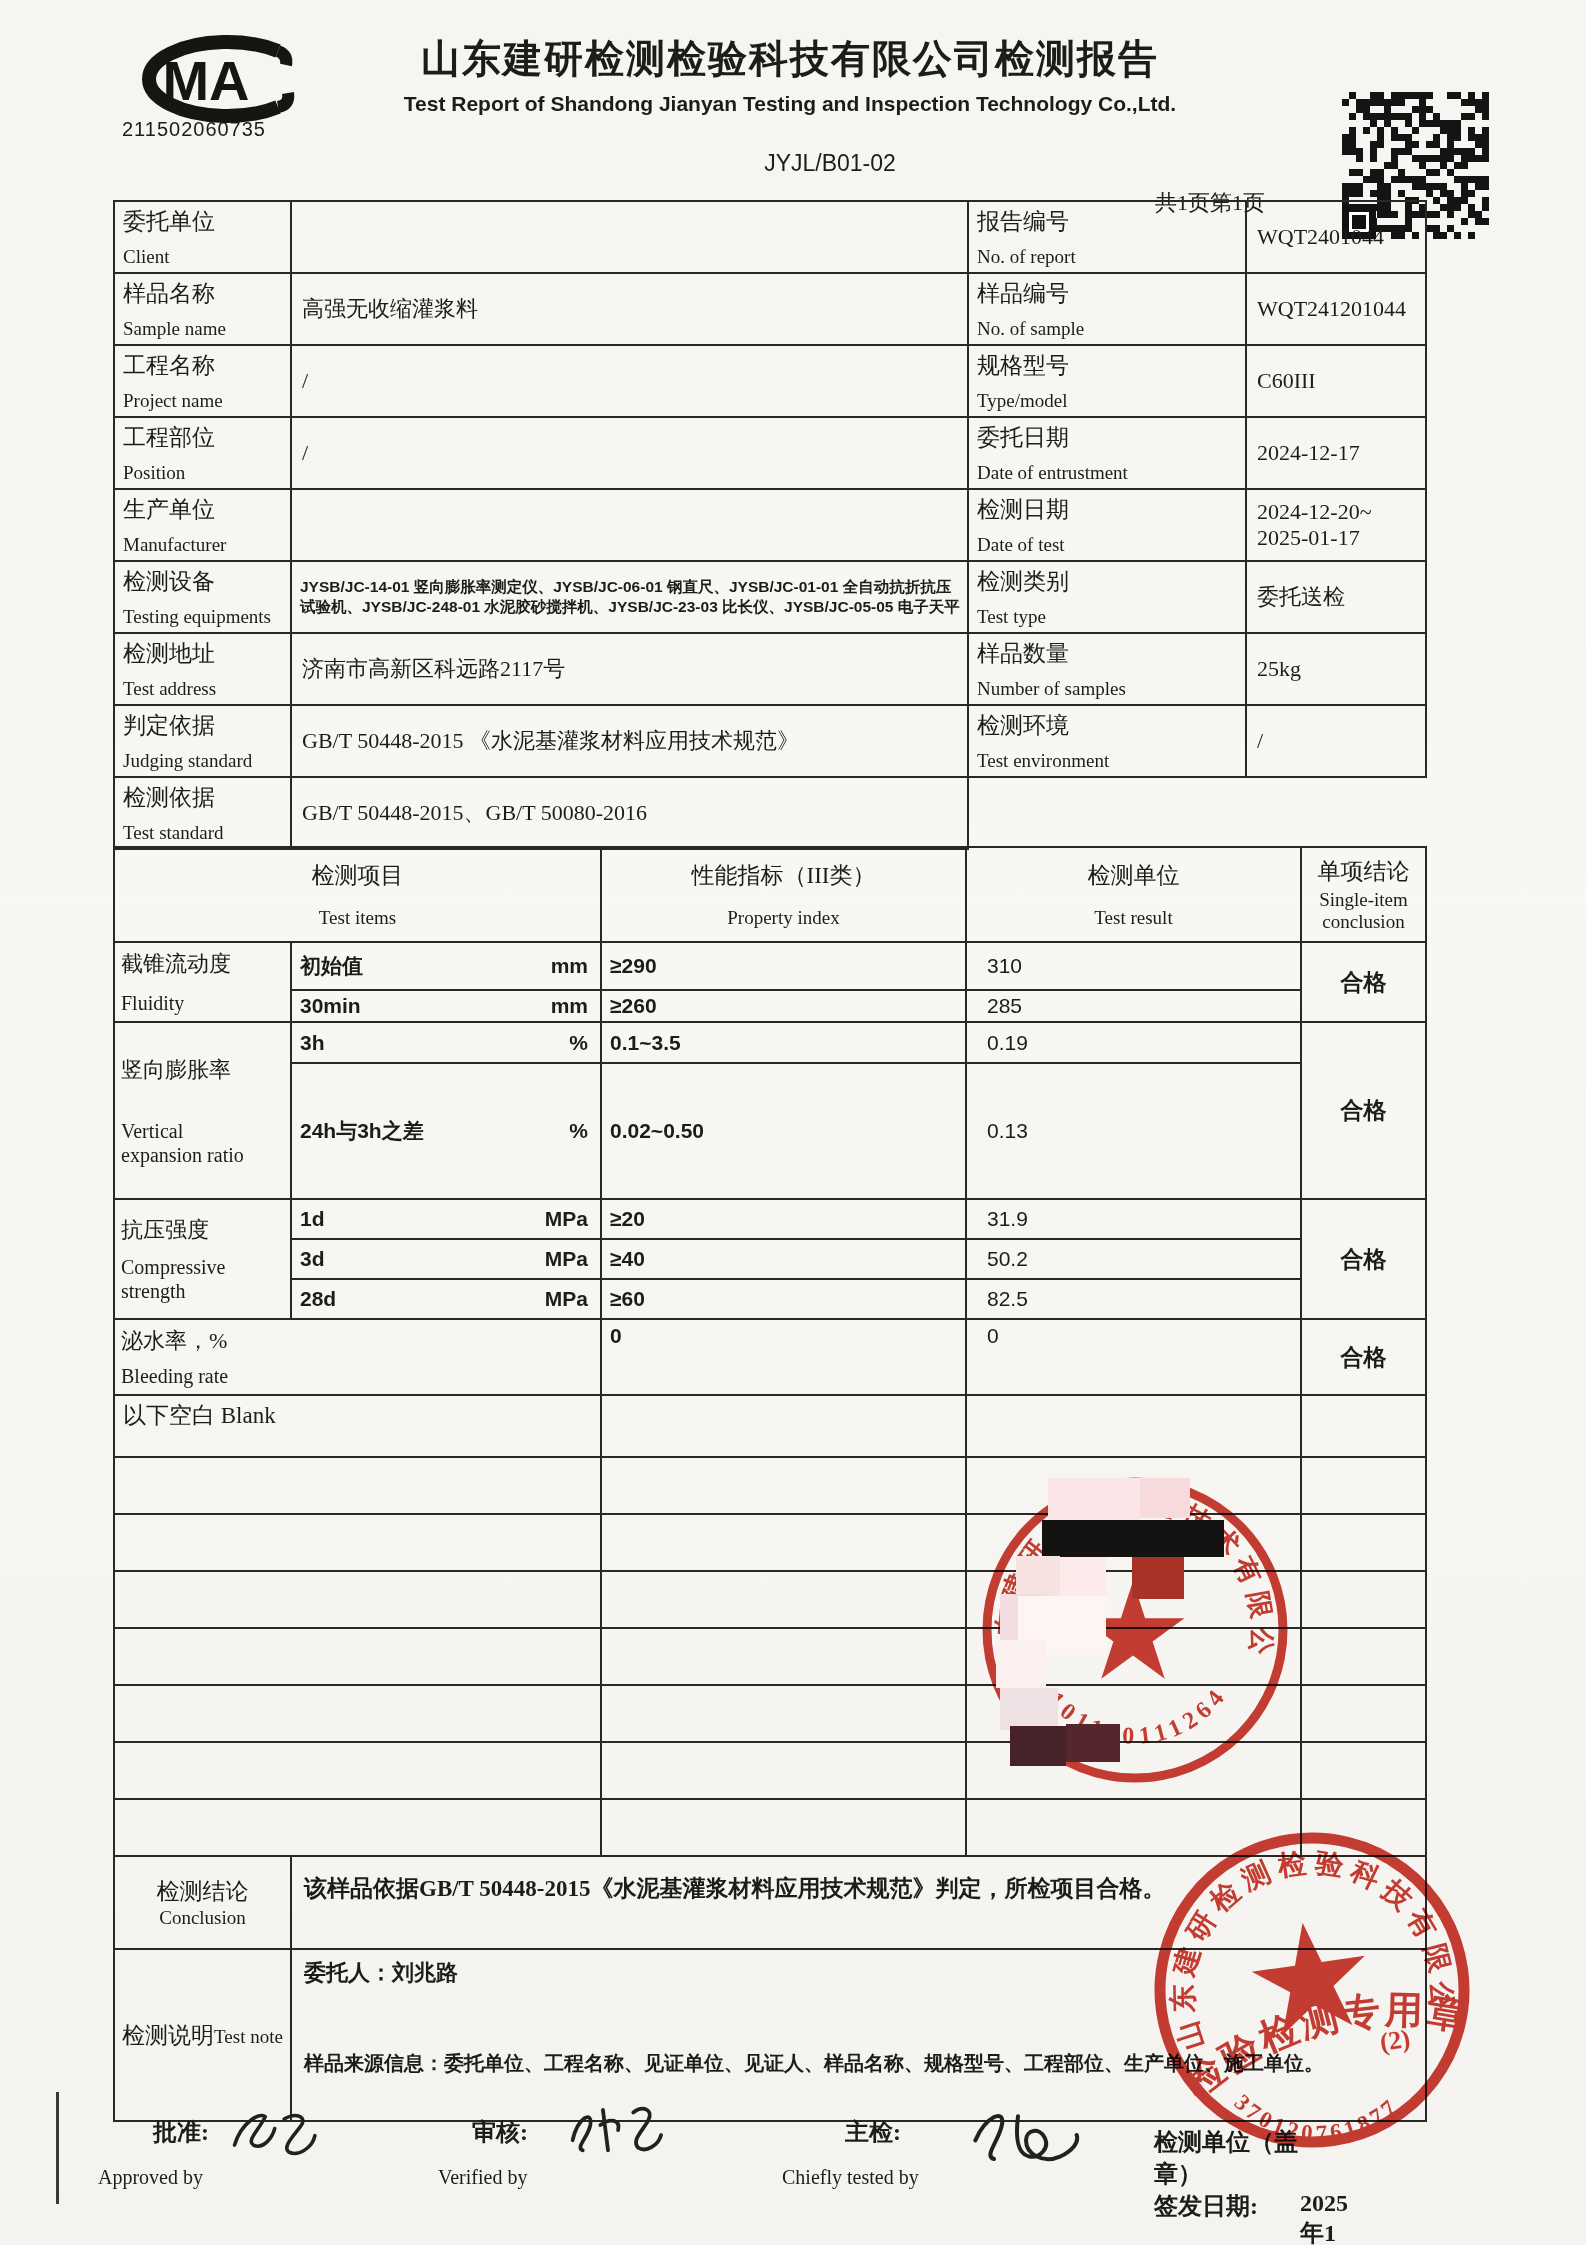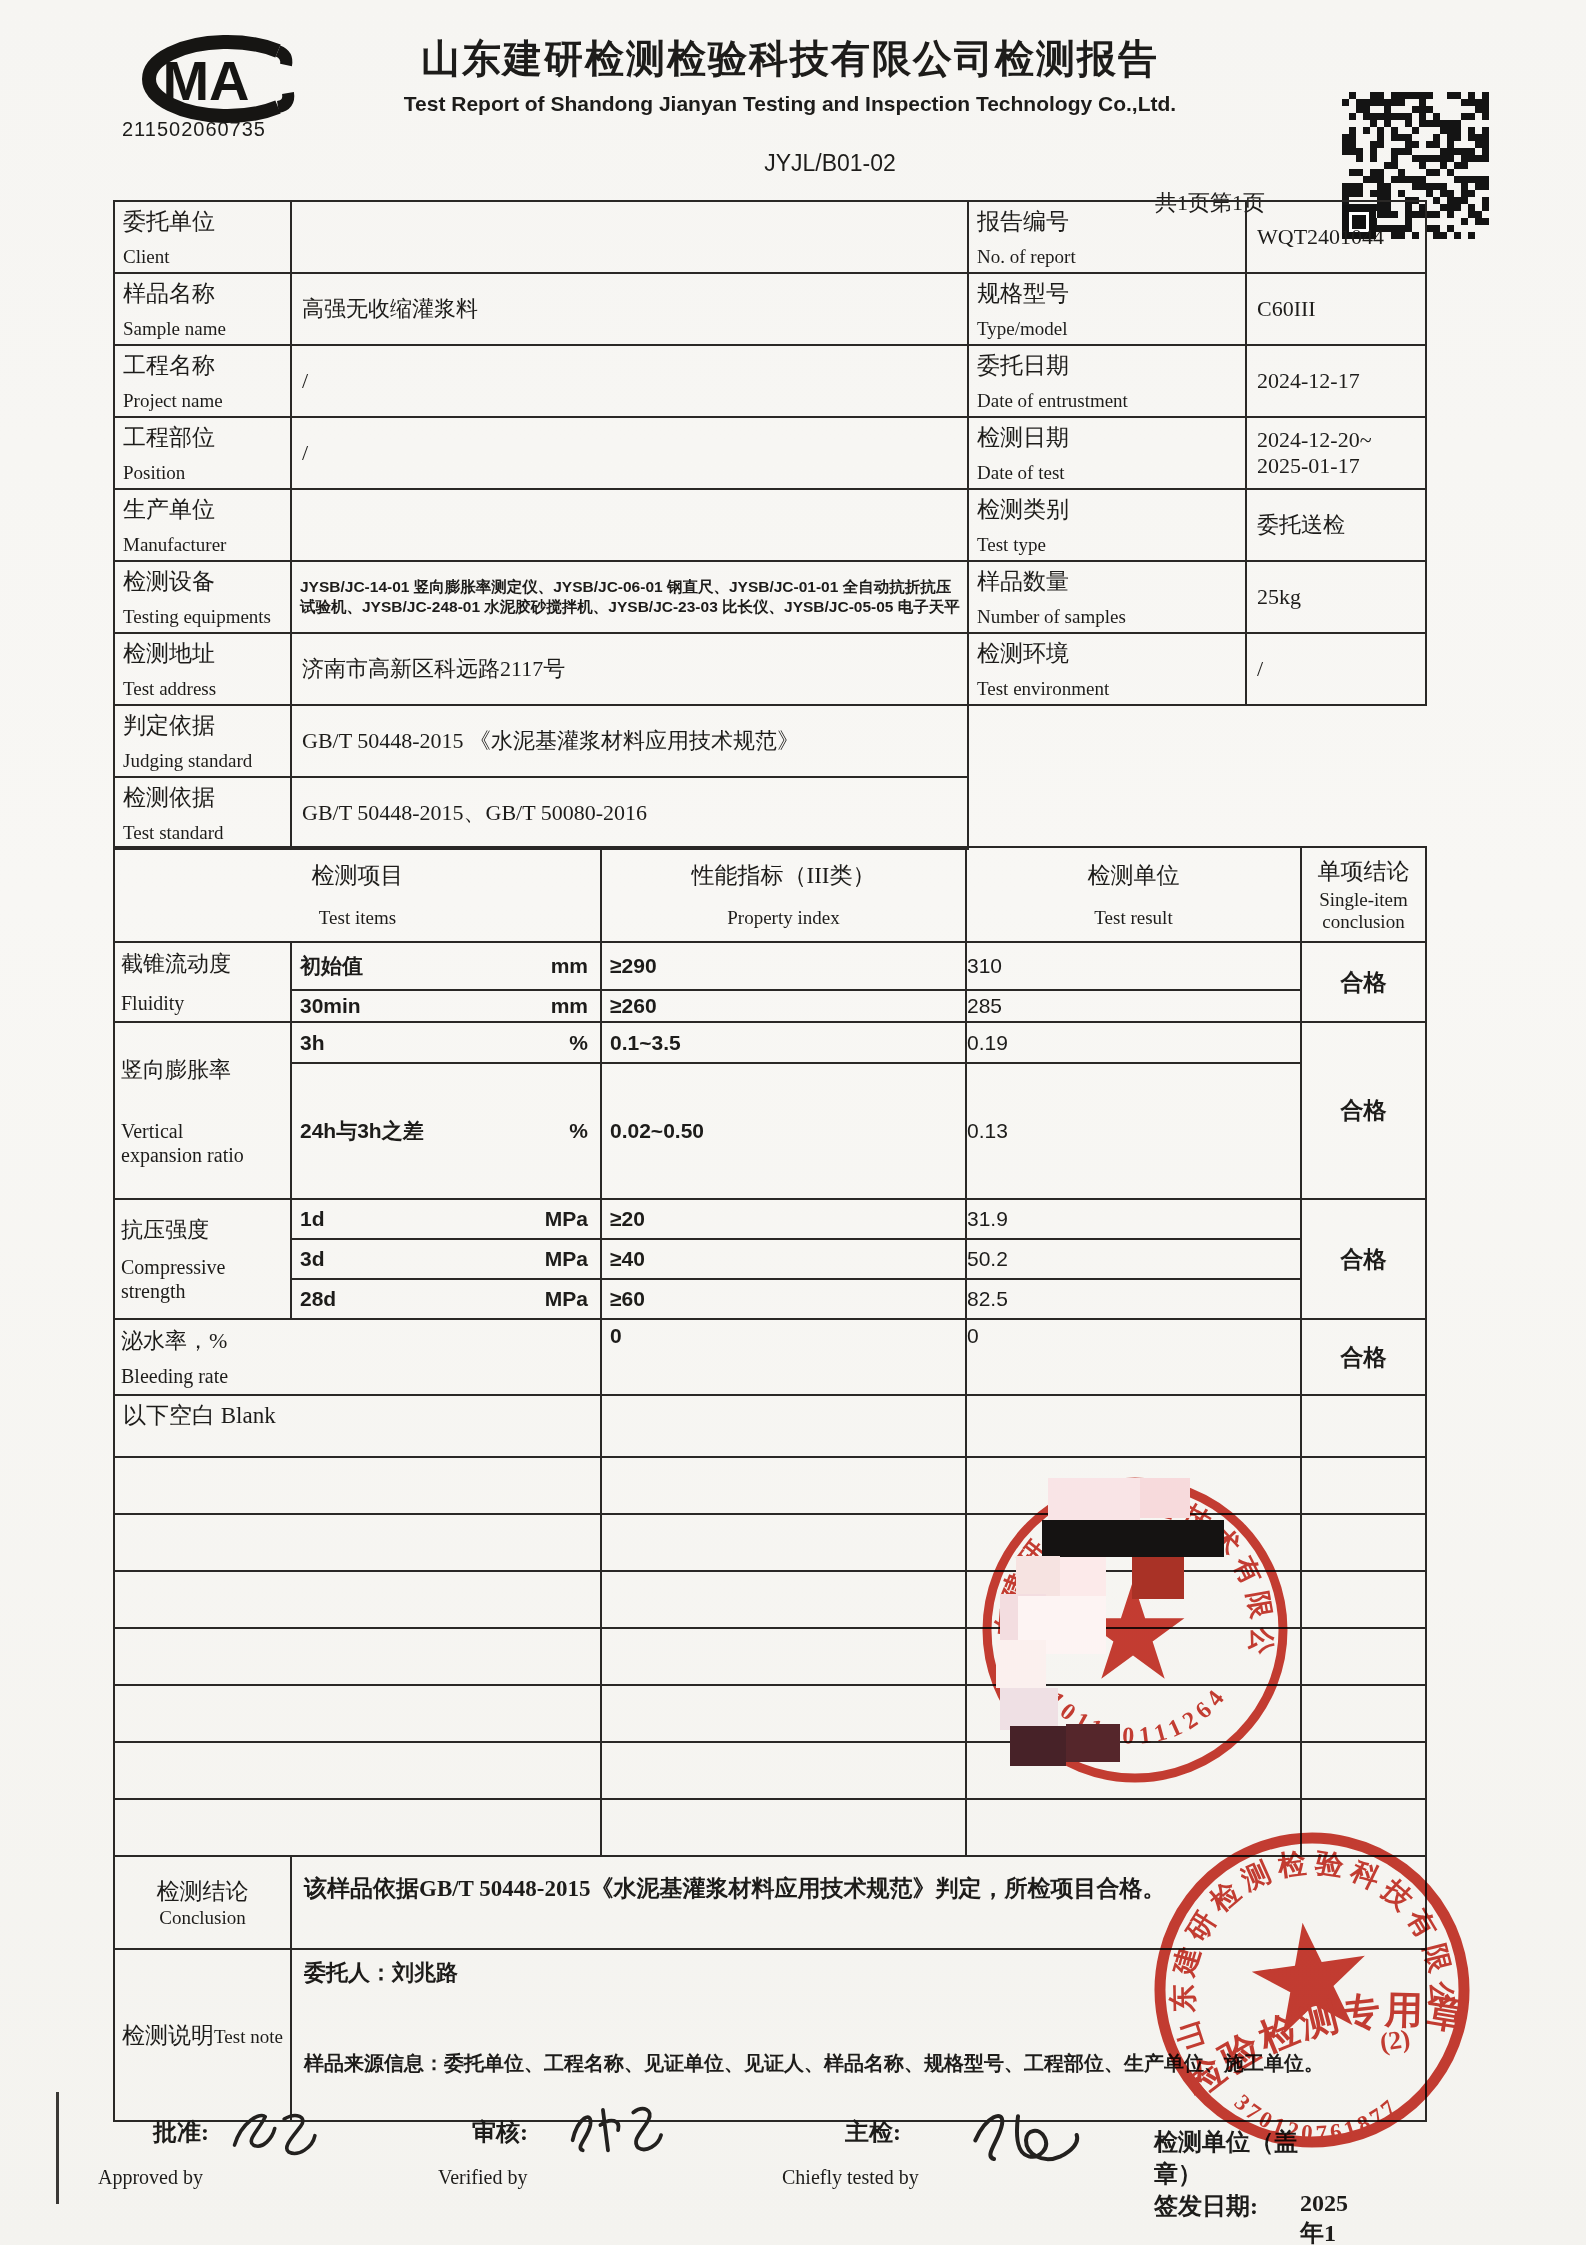--- a/index.html
+++ b/index.html
@@ -30,21 +30,21 @@
   .equip{font-family:"Liberation Sans",sans-serif;font-size:15.5px;font-weight:600;line-height:1.32;padding:2px 4px 2px 8px;}
   
   .hdr{ text-align:center;}
   .hdr .cn{display:block;margin-bottom:16px;}
   .hdr .en{display:block;}
   .hdr3 .cn{margin-bottom:2px;}
   .hdr3 .en{white-space:normal;line-height:1.15;font-size:19px;}
   .sub-row{display:flex;justify-content:space-between;align-items:center;padding:0 12px 0 8px;
            font-family:"Liberation Sans",sans-serif;font-size:21px;font-weight:600;}
   .idx{font-family:"Liberation Sans",sans-serif;font-size:21px;font-weight:600;padding-left:8px;}
-  .res{font-family:"Liberation Sans",sans-serif;font-size:21px;font-weight:500;padding-left:0;margin-top:28px;}
+  .res{font-family:"Liberation Sans",sans-serif;font-size:21px;font-weight:500;padding-left:20px;margin-top:28px;}
   .pass{text-align:center;font-size:23px;font-weight:600;}
   .grp{padding:6px 4px 6px 6px;}
   .grp .cn{font-size:22px;}
   .grp .en{font-size:20px;white-space:normal;line-height:1.2;}
   .concl-text{font-size:23px;font-weight:600;padding:16px 8px 0 12px;vertical-align:top;}
   .note-cell{padding:8px 8px 10px 12px;}
   .note1{font-size:22px;font-weight:600;}
   .note2{font-size:20px;font-weight:600;line-height:1.5;margin-top:60px;}
   .lblc{text-align:center;}
   .lblc .cn{margin-bottom:14px;}
@@ -617,20 +617,29 @@
       </colgroup>
     <tbody>
         <tr style="height:72px">
       <td>
             <div class="stack">
               <span class="cn">报告编号</span>
               <span class="en">No. of report</span>
             </div>
           </td>
       <td class="val">WQT2401044</td>
+        </tr>
+    <tr style="height:72px">
+      <td>
+            <div class="stack">
+              <span class="cn">样品编号</span>
+              <span class="en">No. of sample</span>
+            </div>
+          </td>
+      <td class="val">WQT241201044</td>
         </tr>
     <tr style="height:72px">
       <td>
             <div class="stack">
               <span class="cn">规格型号</span>
               <span class="en">Type/model</span>
             </div>
           </td>
       <td class="val">C60III</td>
         </tr>

